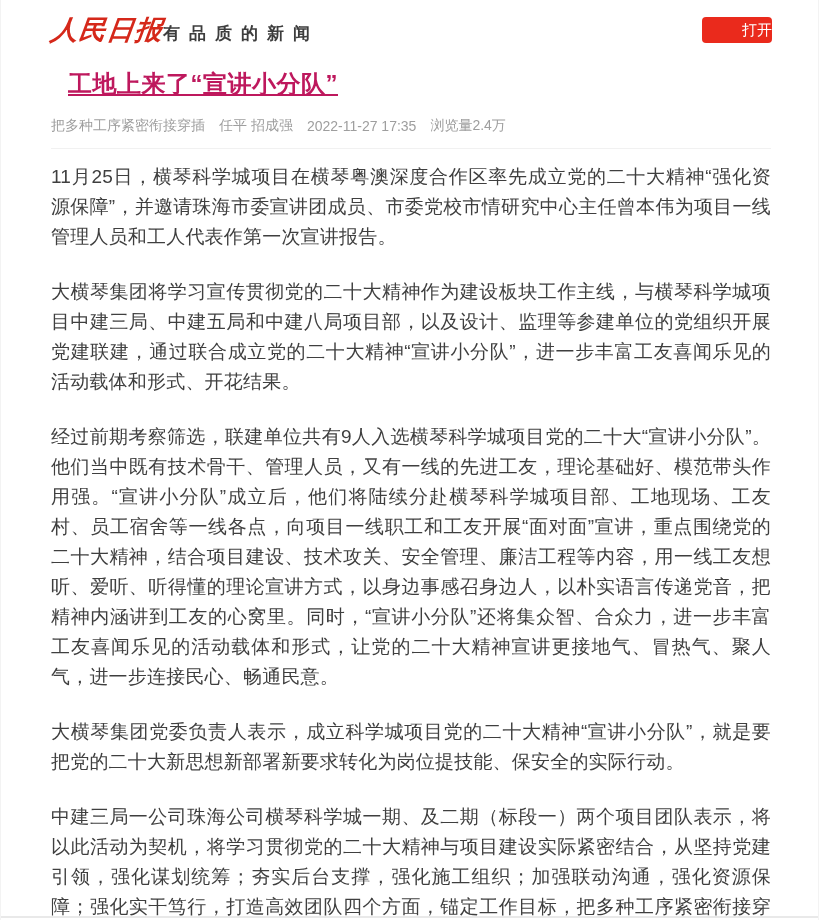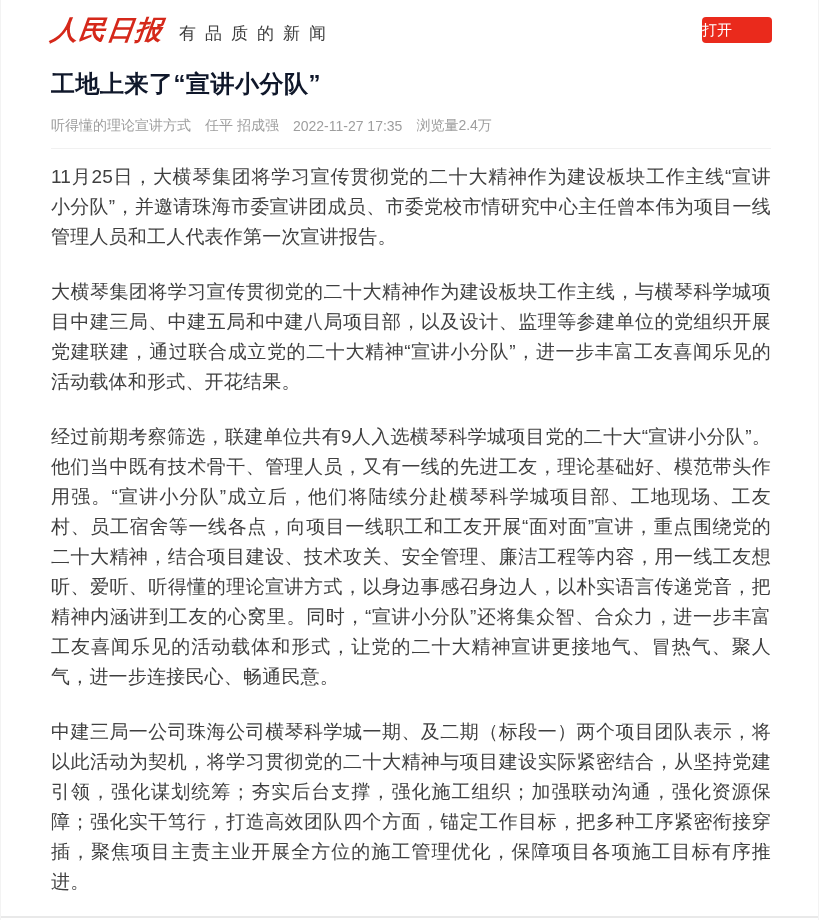--- a/index.html
+++ b/index.html
@@ -25,34 +25,34 @@
     font-family: "DejaVu Serif", serif;
     font-style: italic; font-weight: bold;
     font-size: 27px; line-height: 30px;
     transform: skewX(-7deg);
     letter-spacing: 1px;
     cursor: pointer;
     white-space: nowrap;
   }
   .tagline {
     font-size: 17px; color: #3d3d3d; letter-spacing: 9px;
-    margin-left: 16px; font-weight: 400; white-space: nowrap;
+    margin-left: 0; font-weight: 700; white-space: nowrap;
   }
   .open-btn {
     background: #ea2a1c; color: #ffffff; font-size: 15px;
     border: none; border-radius: 4px;
     width: 70px; height: 26px; line-height: 26px;
-    text-align: left; padding: 0; cursor: pointer;
+    text-align: right; padding: 0; cursor: pointer;
     font-family: inherit;
   }
   
   .article-wrap { padding: 0 47px 0 50px; }
   .article-title {
-    font-size: 24px; font-weight: 800; color: #0f172a;
-    margin: 20px 0 0 0; line-height: 32px; letter-spacing: 0.5px;
+    font-size: 24px; font-weight: 800; color: #be185d;
+    margin: 20px 0 0 17px; line-height: 32px; letter-spacing: 0.5px; text-decoration: underline;
   }
   .meta {
     margin-top: 17px; font-size: 14px; color: #9e9e9e;
     display: flex; align-items: center; white-space: nowrap;
   }
   .meta span { margin-right: 14px; }
   .meta-divider {
     border-bottom: 1px solid #f1f1f1; margin-top: 13px;
   }
   .article-body { margin-top: 13px; }
@@ -76,32 +76,33 @@
       <span class="logo">人民日报</span>
       <span class="tagline">有品质的新闻</span>
     </div>
     <button class="open-btn">打开</button>
   </header>
 
   <main class="article-wrap">
     <h1 class="article-title">工地上来了“宣讲小分队”</h1>
 
     <div class="meta">
-      <span>听得懂的理论宣讲方式</span>
+      <span>把多种工序紧密衔接穿插</span>
       <span>任平 招成强</span>
       <span>2022-11-27 17:35</span>
       <span>浏览量2.4万</span>
     </div>
 
     <div class="meta-divider"></div>
 
     <article class="article-body">
-      <p>11月25日，大横琴集团将学习宣传贯彻党的二十大精神作为建设板块工作主线“宣讲小分队”，并邀请珠海市委宣讲团成员、市委党校市情研究中心主任曾本伟为项目一线管理人员和工人代表作第一次宣讲报告。</p>
+      <p>11月25日，横琴科学城项目在横琴粤澳深度合作区率先成立党的二十大精神“强化资源保障”，并邀请珠海市委宣讲团成员、市委党校市情研究中心主任曾本伟为项目一线管理人员和工人代表作第一次宣讲报告。</p>
       <p>大横琴集团将学习宣传贯彻党的二十大精神作为建设板块工作主线，与横琴科学城项目中建三局、中建五局和中建八局项目部，以及设计、监理等参建单位的党组织开展党建联建，通过联合成立党的二十大精神“宣讲小分队”，进一步丰富工友喜闻乐见的活动载体和形式、开花结果。</p>
       <p>经过前期考察筛选，联建单位共有9人入选横琴科学城项目党的二十大“宣讲小分队”。他们当中既有技术骨干、管理人员，又有一线的先进工友，理论基础好、模范带头作用强。“宣讲小分队”成立后，他们将陆续分赴横琴科学城项目部、工地现场、工友村、员工宿舍等一线各点，向项目一线职工和工友开展“面对面”宣讲，重点围绕党的二十大精神，结合项目建设、技术攻关、安全管理、廉洁工程等内容，用一线工友想听、爱听、听得懂的理论宣讲方式，以身边事感召身边人，以朴实语言传递党音，把精神内涵讲到工友的心窝里。同时，“宣讲小分队”还将集众智、合众力，进一步丰富工友喜闻乐见的活动载体和形式，让党的二十大精神宣讲更接地气、冒热气、聚人气，进一步连接民心、畅通民意。</p>
+      <p>大横琴集团党委负责人表示，成立科学城项目党的二十大精神“宣讲小分队”，就是要把党的二十大新思想新部署新要求转化为岗位提技能、保安全的实际行动。</p>
       <p>中建三局一公司珠海公司横琴科学城一期、及二期（标段一）两个项目团队表示，将以此活动为契机，将学习贯彻党的二十大精神与项目建设实际紧密结合，从坚持党建引领，强化谋划统筹；夯实后台支撑，强化施工组织；加强联动沟通，强化资源保障；强化实干笃行，打造高效团队四个方面，锚定工作目标，把多种工序紧密衔接穿插，聚焦项目主责主业开展全方位的施工管理优化，保障项目各项施工目标有序推进。</p>
     </article>
 
   </main>
 
   <div class="bottom-divider"></div>
 
 </div>
 
 </body></html>

